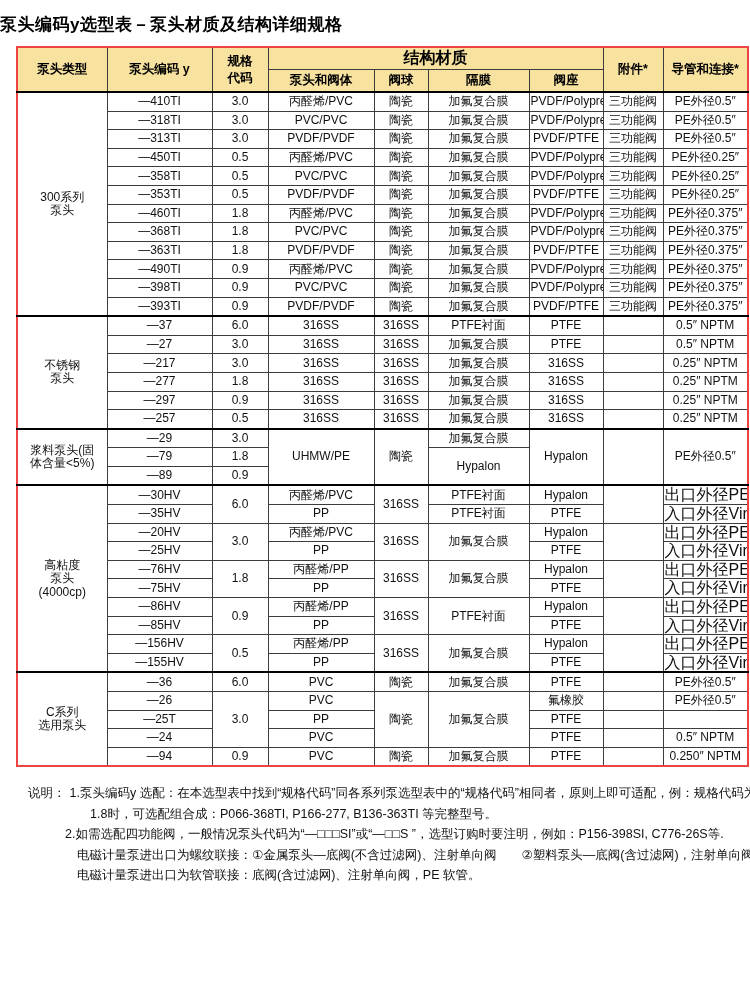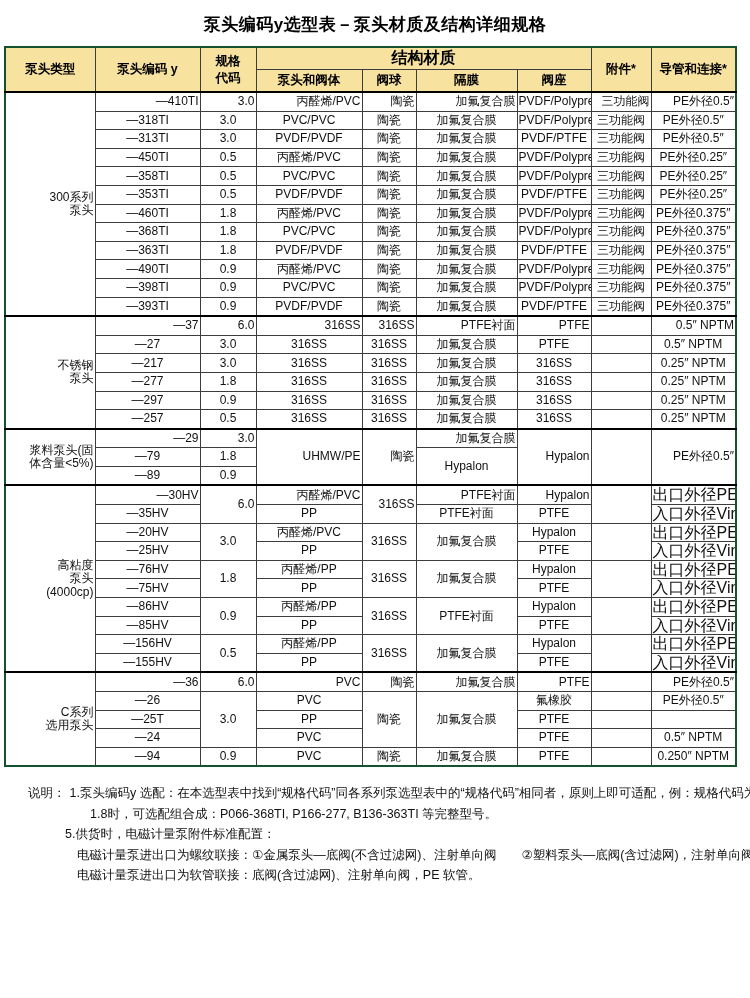--- a/index.html
+++ b/index.html
@@ -2,42 +2,42 @@
 <html><head>
 <meta charset="utf-8">
 <style>
   html,body{margin:0;padding:0;}
   body{
     width:750px;height:998px;overflow:hidden;background:#ffffff;
     font-family:"Liberation Sans","DejaVu Sans",sans-serif;color:#111;
     position:relative;
   }
   .title{
-    margin:13px 0 0 0;text-align:center;font-size:17px;font-weight:bold;
+    margin:13px 0 0 0;text-align:left;font-size:17px;font-weight:bold;
     color:#000;letter-spacing:.5px;
   }
   table.spec{
     border-collapse:collapse;table-layout:fixed;width:731px;
-    margin:10px 0 0 4px;border:2px solid #14532d;
+    margin:10px 0 0 16px;border:2px solid #ef4444;
   }
   table.spec th,table.spec td{
     border:1px solid #3c3c3c;text-align:center;vertical-align:middle;
     padding:0 1px;overflow:hidden;white-space:nowrap;
   }
   table.spec th{
     background:#f8e2a0;font-size:12.5px;font-weight:bold;height:21px;color:#000;
   }
   table.spec th.grp{font-size:16px;}
   table.spec td{font-size:12px;height:17.6px;line-height:1.1;}
   td.c-code{font-size:12.5px;}
   td.c-seat{font-size:11.5px;}
   td.c-pipe{font-size:11.5px;}
   td.c-pipe.sm{font-size:16px;}
   td.lbl{font-size:12.5px;line-height:1.7;white-space:nowrap;}
-  tr.gs td{border-top:2px solid #000;text-align:right;}
+  tr.gs td{border-top:2px solid #000;}
   tr.ps td{border-top:1.5px solid #000;}
   .notes{margin:16px 0 0 28px;font-size:12.5px;color:#111;}
   .nline{line-height:20.5px;white-space:nowrap;}
   .nlabel{font-weight:normal;margin-right:4px;}
   .ind0{margin-left:37px;}
   .ind1{margin-left:62px;}
   .ind2{margin-left:49px;}
 </style>
 </head>
 <body>
@@ -405,16 +405,16 @@
         <td class="c-seat">PTFE</td>
         <td></td>
         <td class="c-pipe">0.250″ NPTM</td>
       </tr>
 </tbody>
   </table>
 
 <div class="notes">
   <div class="nline"><span class="nlabel">说明：</span><span>1.泵头编码y 选配：在本选型表中找到“规格代码”同各系列泵选型表中的“规格代码”相同者，原则上即可适配，例：规格代码为</span></div>
   <div class="nline ind1">1.8时，可选配组合成：P066-368TI, P166-277, B136-363TI 等完整型号。</div>
-  <div class="nline ind0">5.供货时，电磁计量泵附件标准配置：</div>
+  <div class="nline ind0">2.如需选配四功能阀，一般情况泵头代码为“—□□□SI”或“—□□S ”，选型订购时要注明，例如：P156-398SI, C776-26S等.</div>
   <div class="nline ind2">电磁计量泵进出口为螺纹联接：①金属泵头—底阀(不含过滤网)、注射单向阀　　②塑料泵头—底阀(含过滤网)，注射单向阀</div>
   <div class="nline ind2">电磁计量泵进出口为软管联接：底阀(含过滤网)、注射单向阀，PE 软管。</div>
 </div>
 
 </body></html>

